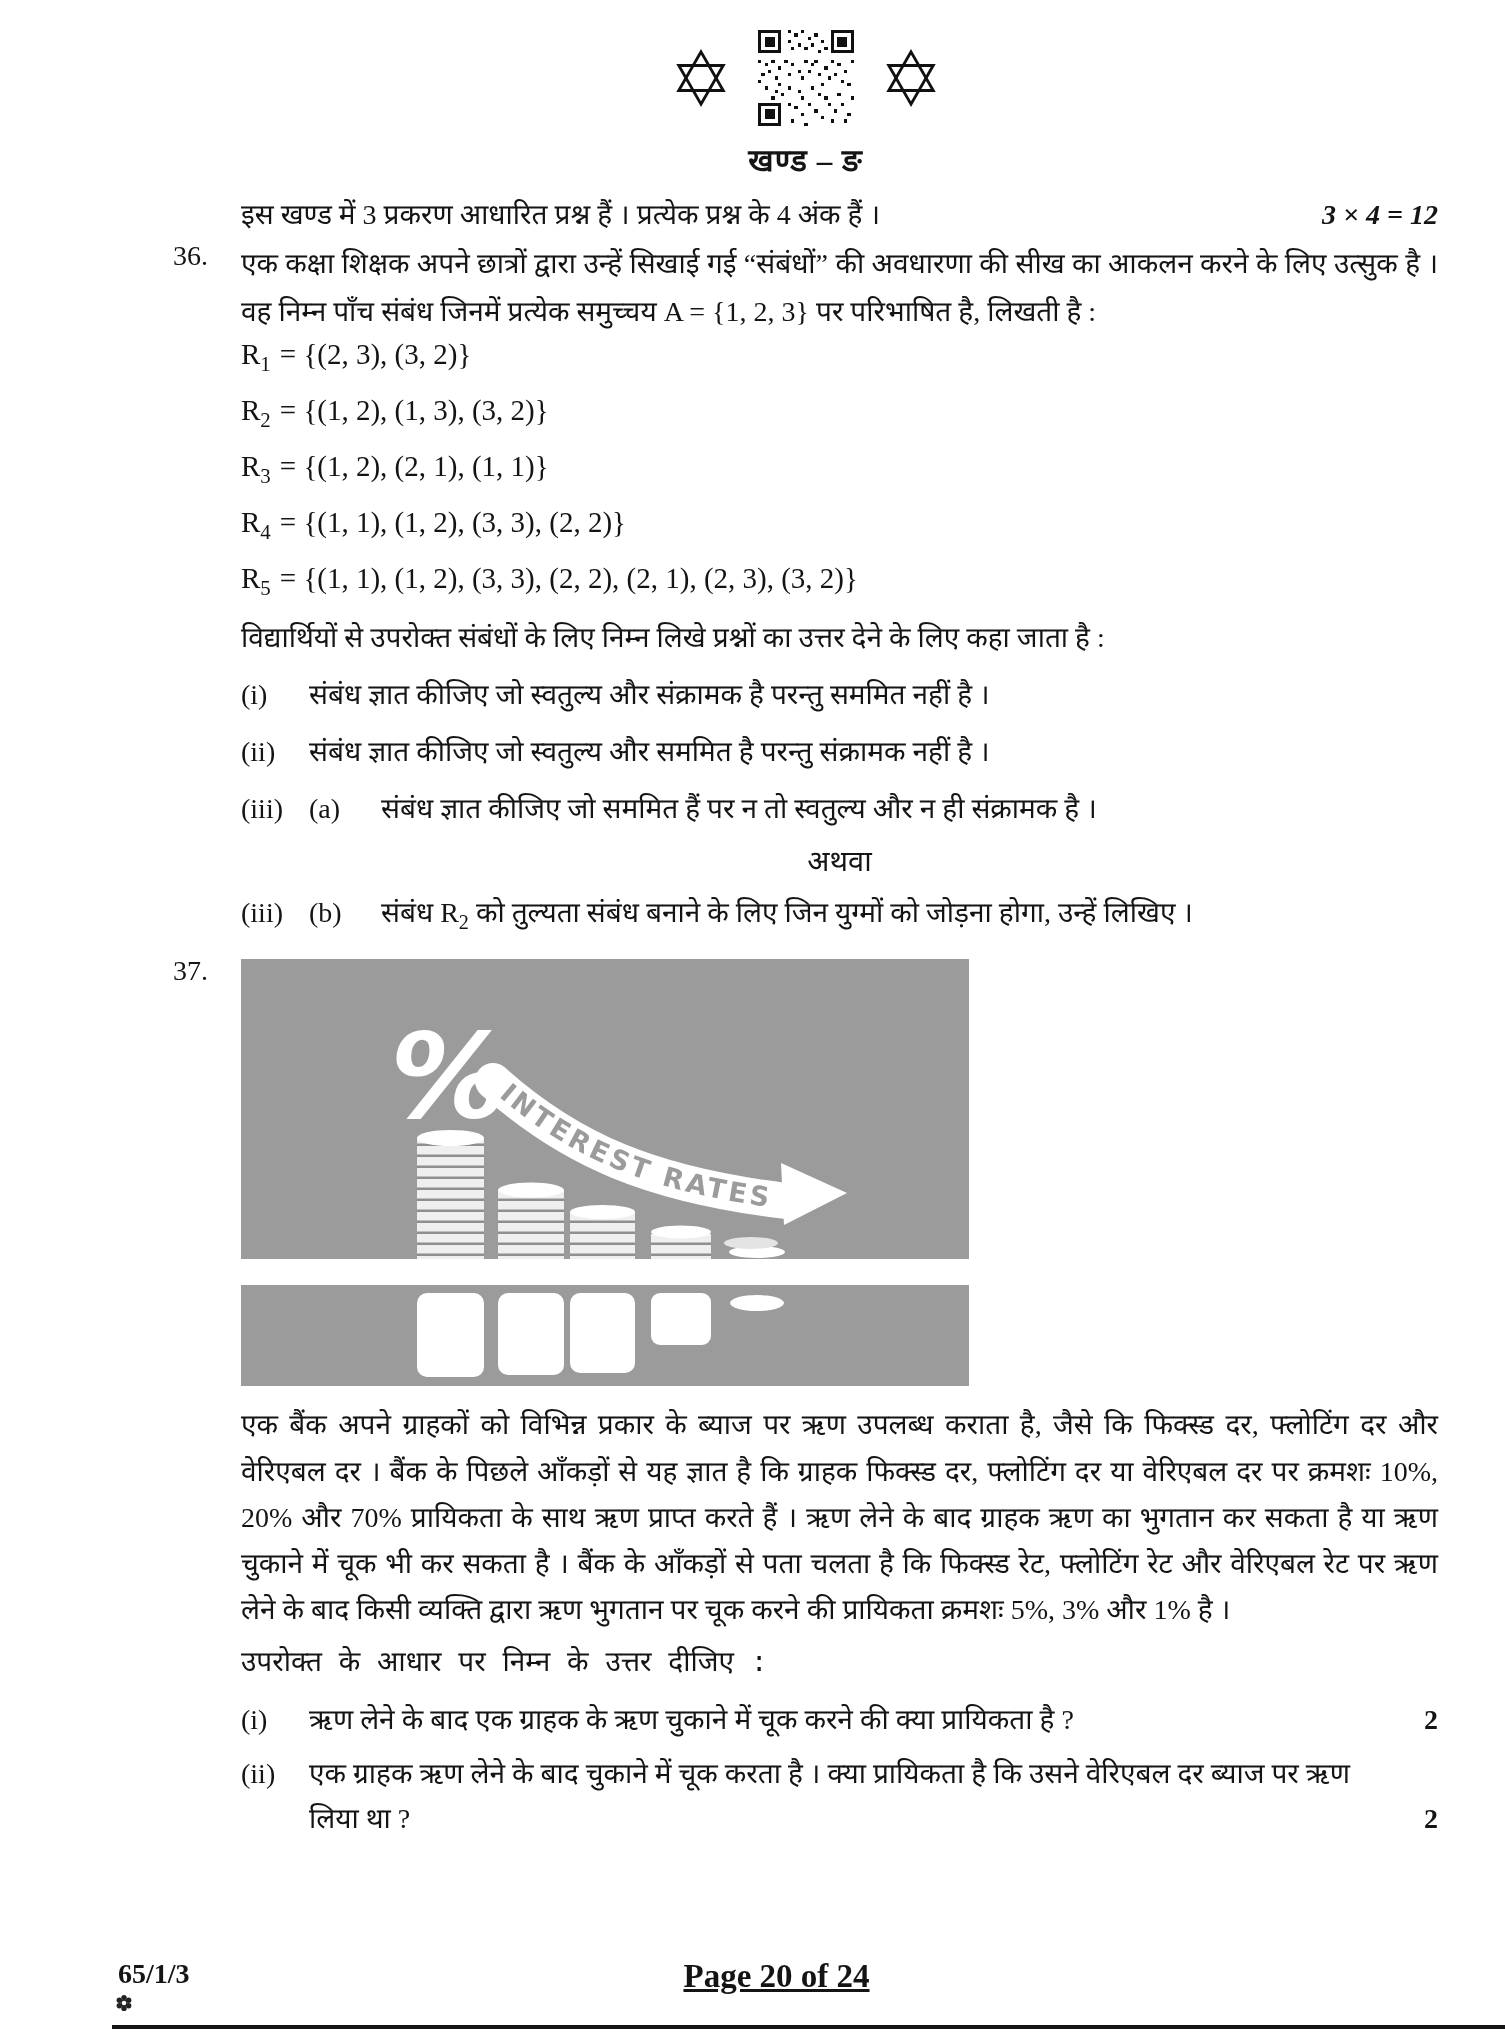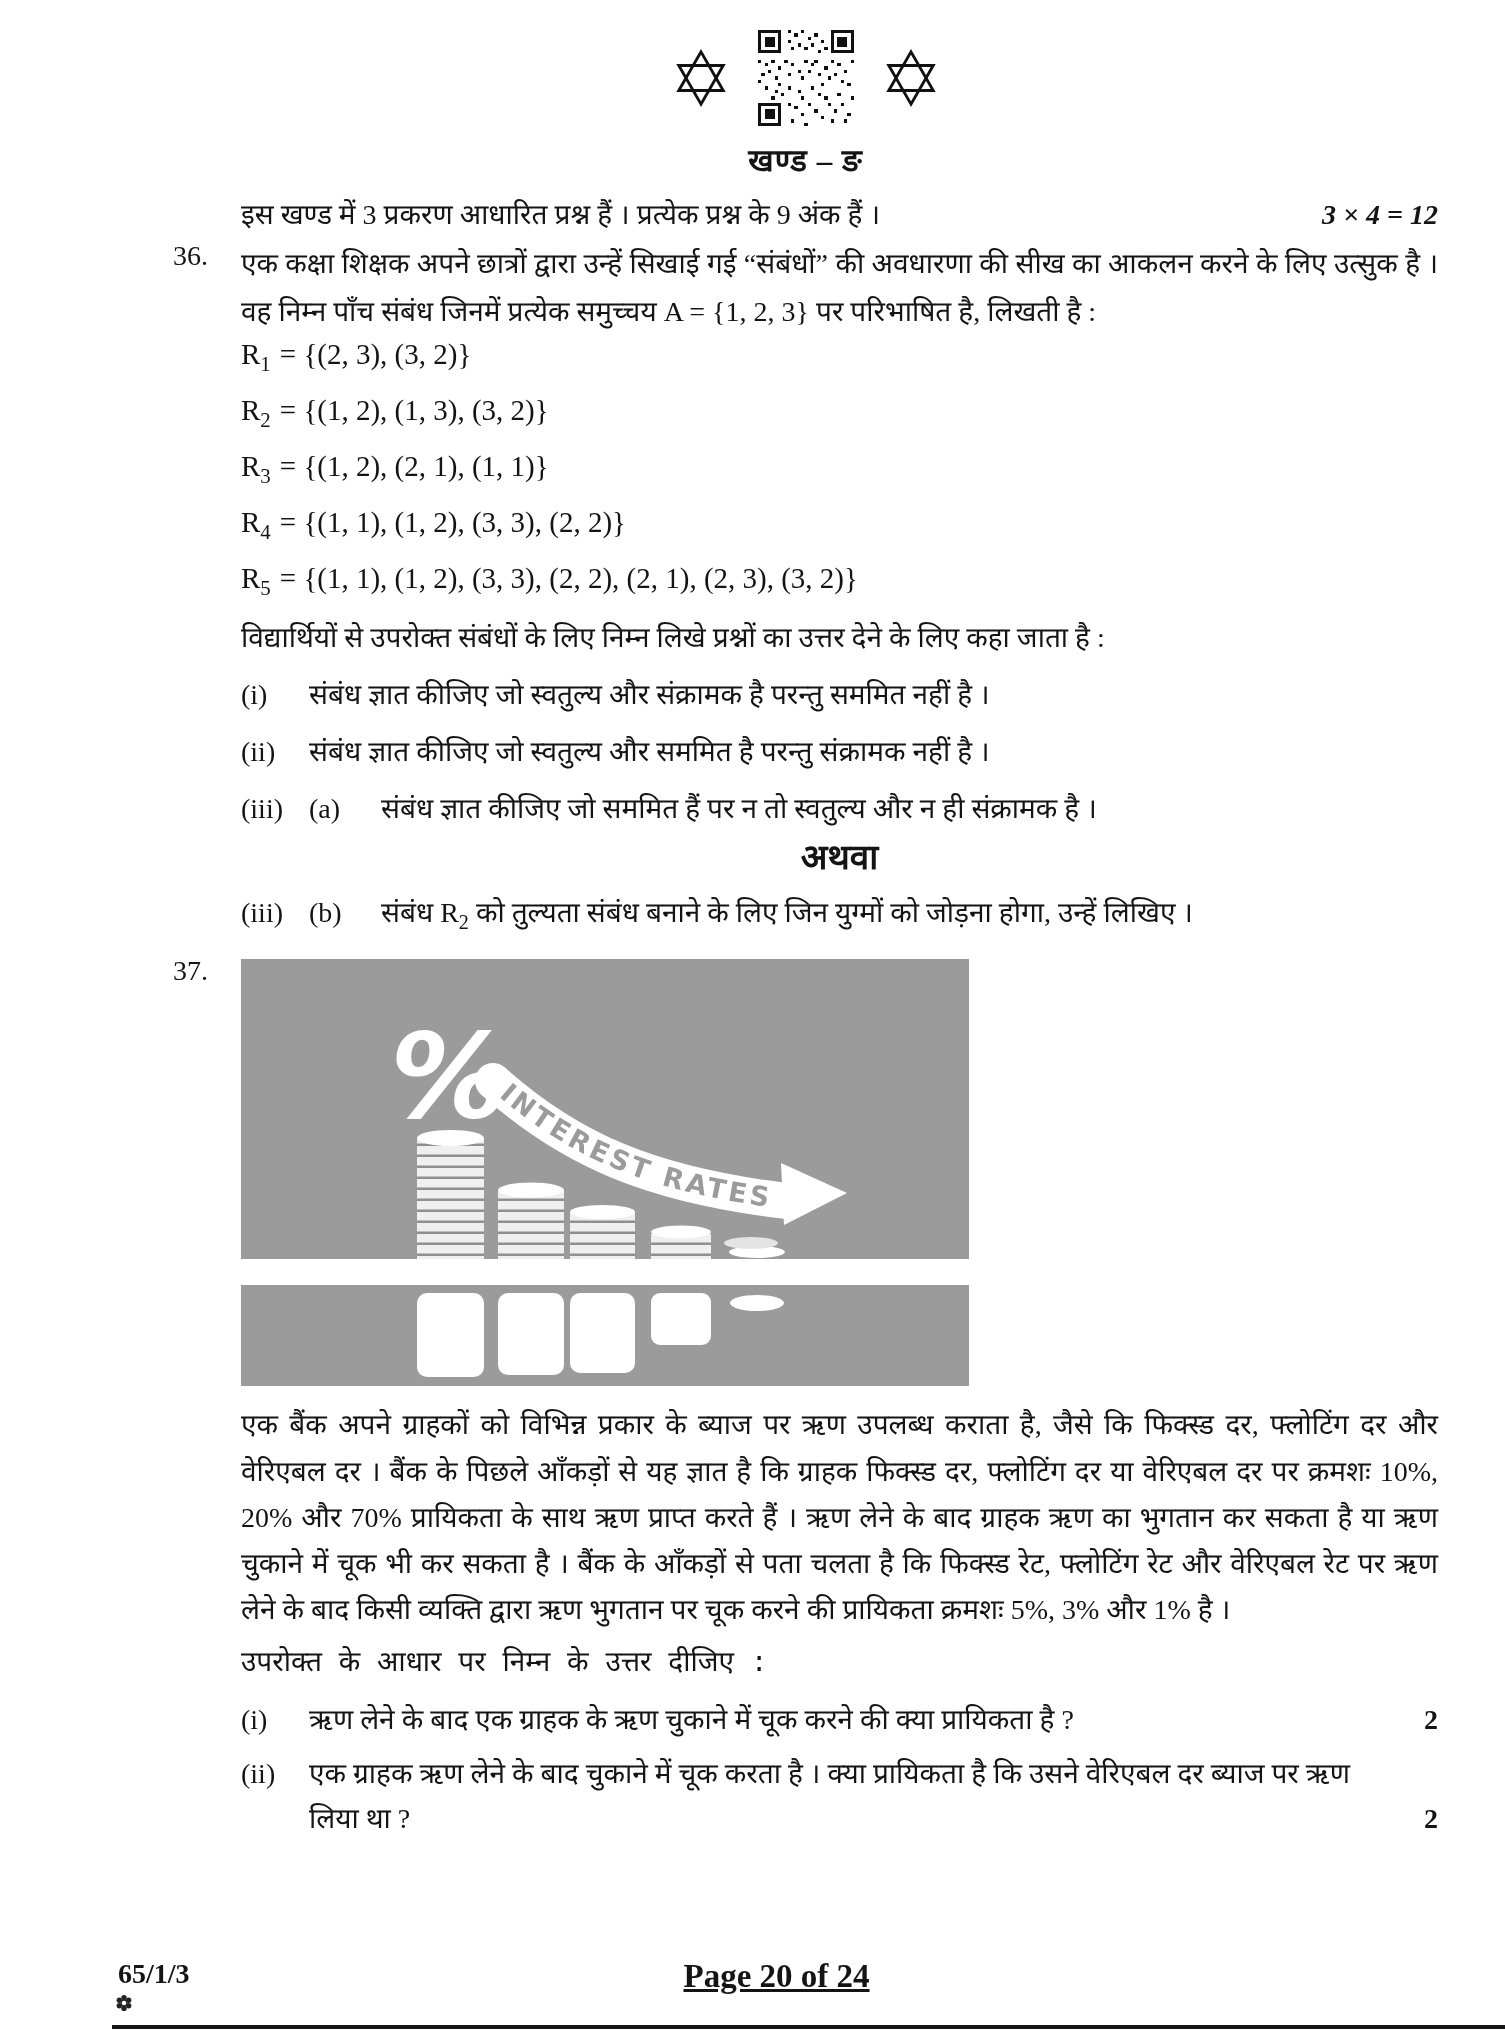--- a/index.html
+++ b/index.html
@@ -34,21 +34,21 @@
   .rel .rel-val { margin-left:9px; }
 
   .instruction { line-height:1.65; margin-top:2px; }
 
   .subrow { display:flex; margin-top:12px; line-height:1.6; }
   .sublabel  { width:68px; flex-shrink:0; }
   .sublabel2 { width:72px; flex-shrink:0; }
   .subtext { flex:1; }
   .subtext sub { font-size:0.72em; }
 
-  .or-word { text-align:center; font-weight:bold; margin:0 0 2px; font-size:35px; }
+  .or-word { text-align:center; font-weight:normal; margin:8px 0 2px; font-size:29px; }
 
   .q37-img-wrap { margin:4px 0 14px; }
   .q37-img { width:728px; height:427px; display:block; }
 
   .para { text-align:justify; line-height:1.65; margin-top:16px; }
 
   .q-part { display:flex; align-items:flex-end; margin-top:10px; line-height:1.6; }
   .q-part .plabel { width:68px; flex-shrink:0; align-self:flex-start; }
   .q-part .ptext { flex:1; min-width:0; }
   .q-part .pmarks { width:42px; flex-shrink:0; text-align:right; font-weight:bold; }
@@ -92,21 +92,21 @@
         <svg viewBox="0 0 60 60" width="58" height="58" aria-hidden="true">
           <polygon points="30,3 53,43 7,43" fill="none" stroke="#111" stroke-width="3"></polygon>
           <polygon points="30,57 7,17 53,17" fill="none" stroke="#111" stroke-width="3"></polygon>
         </svg>
       </span>
     </div>
 
     <div class="section-title">खण्ड – ङ</div>
 
     <div class="intro-row">
-      <span>इस खण्ड में 3 प्रकरण आधारित प्रश्न हैं । प्रत्येक प्रश्न के 9 अंक हैं ।</span>
+      <span>इस खण्ड में 3 प्रकरण आधारित प्रश्न हैं । प्रत्येक प्रश्न के 4 अंक हैं ।</span>
       <span class="marks-formula">3 × 4 = 12</span>
     </div>
 
     <div class="qrow">
       <div class="qnum">36.</div>
       <div class="qbody">
         <p class="just">एक कक्षा शिक्षक अपने छात्रों द्वारा उन्हें सिखाई गई “संबंधों” की अवधारणा की सीख का आकलन करने के लिए उत्सुक है । वह निम्न पाँच संबंध जिनमें प्रत्येक समुच्चय A = {1, 2, 3} पर परिभाषित है, लिखती है :</p>
 
         <div class="relations">
           <div class="rel"><span>R</span><sub>1</sub><span class="rel-val">= {(2, 3), (3, 2)}</span></div>

